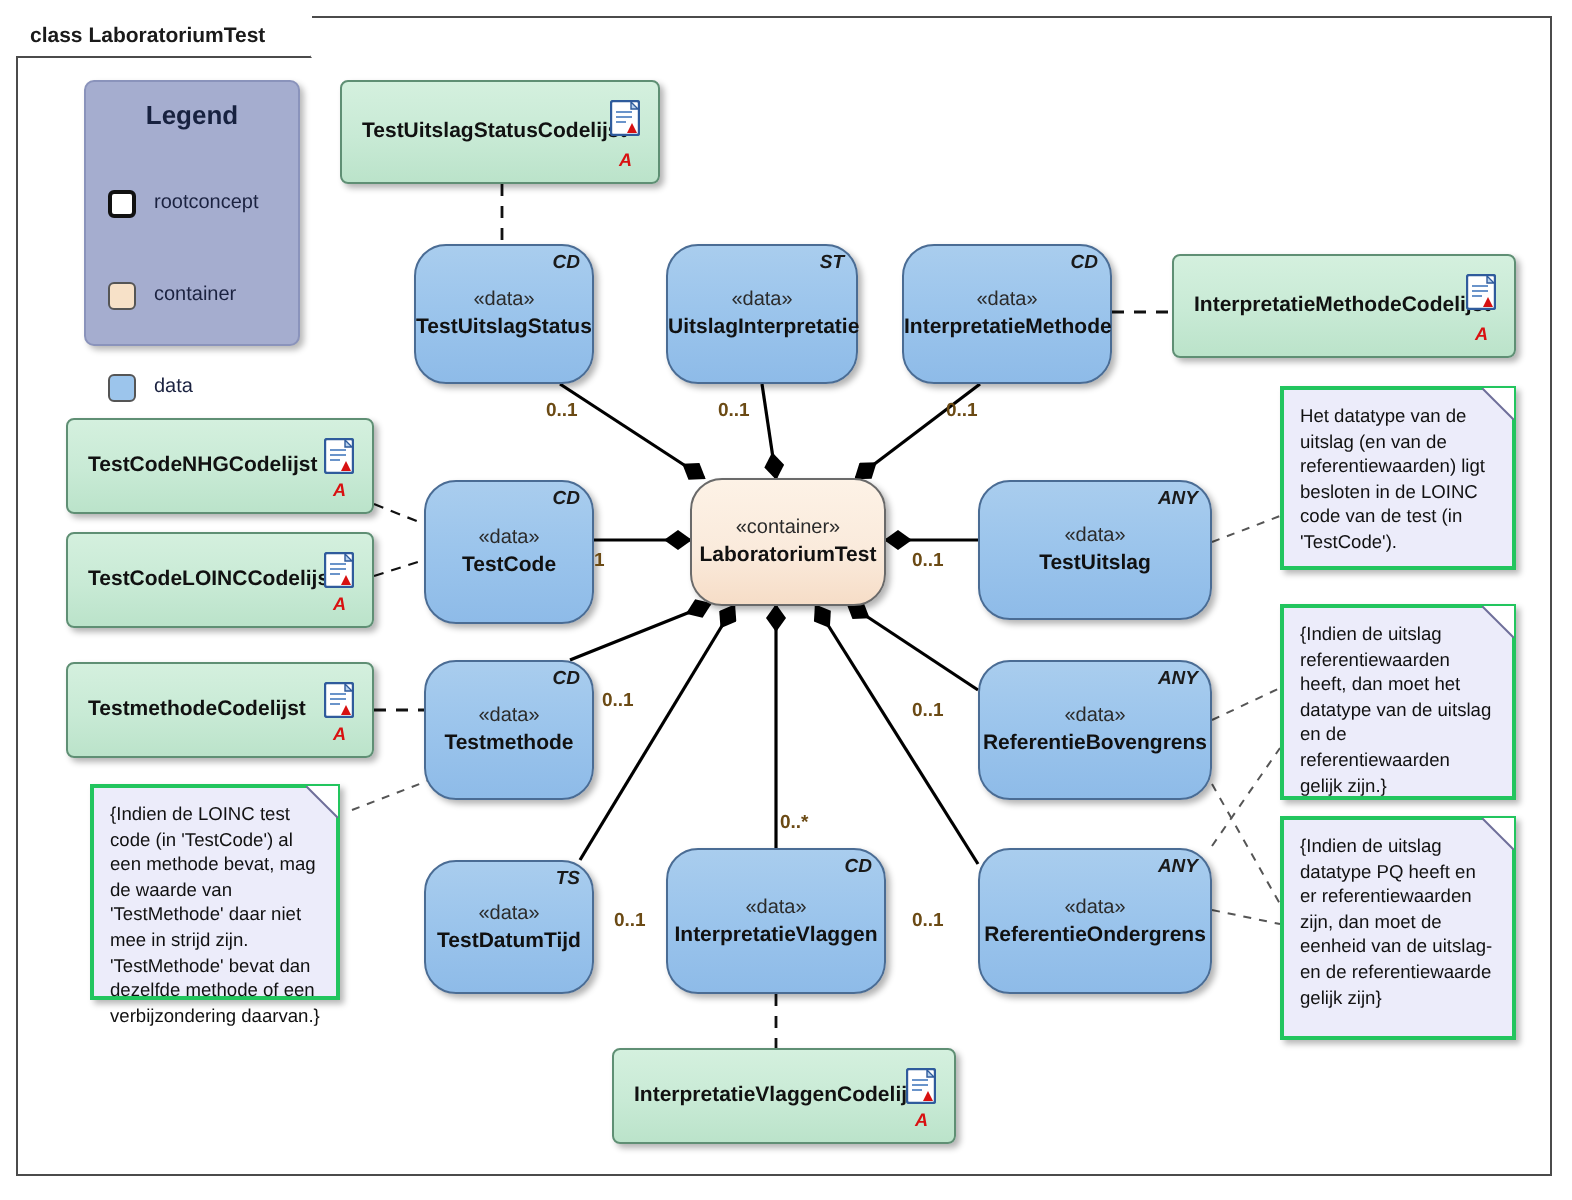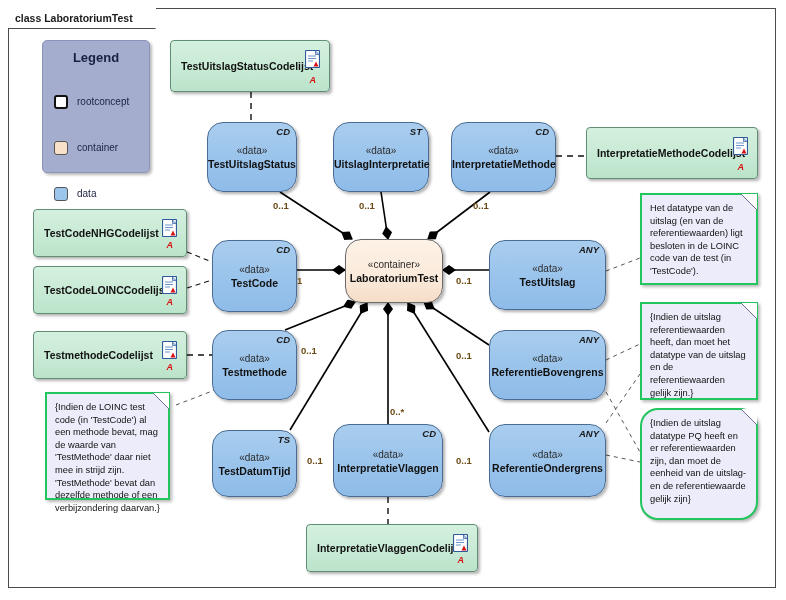--- a/index.html
+++ b/index.html
@@ -493,21 +493,21 @@
   </div>
 
   <div class="note" style="left:640px; top:302px; width:118px; height:98px;">
     <svg class="fold-line" viewBox="0 0 16 16">
       <path d="M0,0 L16,16 L16,0 Z" fill="#ffffff"></path>
       <path d="M0,0 L16,16" stroke="#6f6f9a" stroke-width="1"></path>
     </svg>
     <span class="note-txt">{Indien de uitslag referentiewaarden heeft, dan moet het datatype van de uitslag en de referentiewaarden gelijk zijn.}</span>
   </div>
 
-  <div class="note" style="left:640px; top:408px; width:118px; height:112px;border-radius:18px;">
+  <div class="note" style="left:640px; top:408px; width:118px; height:112px;">
     <svg class="fold-line" viewBox="0 0 16 16">
       <path d="M0,0 L16,16 L16,0 Z" fill="#ffffff"></path>
       <path d="M0,0 L16,16" stroke="#6f6f9a" stroke-width="1"></path>
     </svg>
     <span class="note-txt">{Indien de uitslag datatype PQ heeft en er referentiewaarden zijn, dan moet de eenheid van de uitslag- en de referentiewaarde gelijk zijn}</span>
   </div>
 
   <div class="note" style="left:45px; top:392px; width:125px; height:108px;">
     <svg class="fold-line" viewBox="0 0 16 16">
       <path d="M0,0 L16,16 L16,0 Z" fill="#ffffff"></path>

